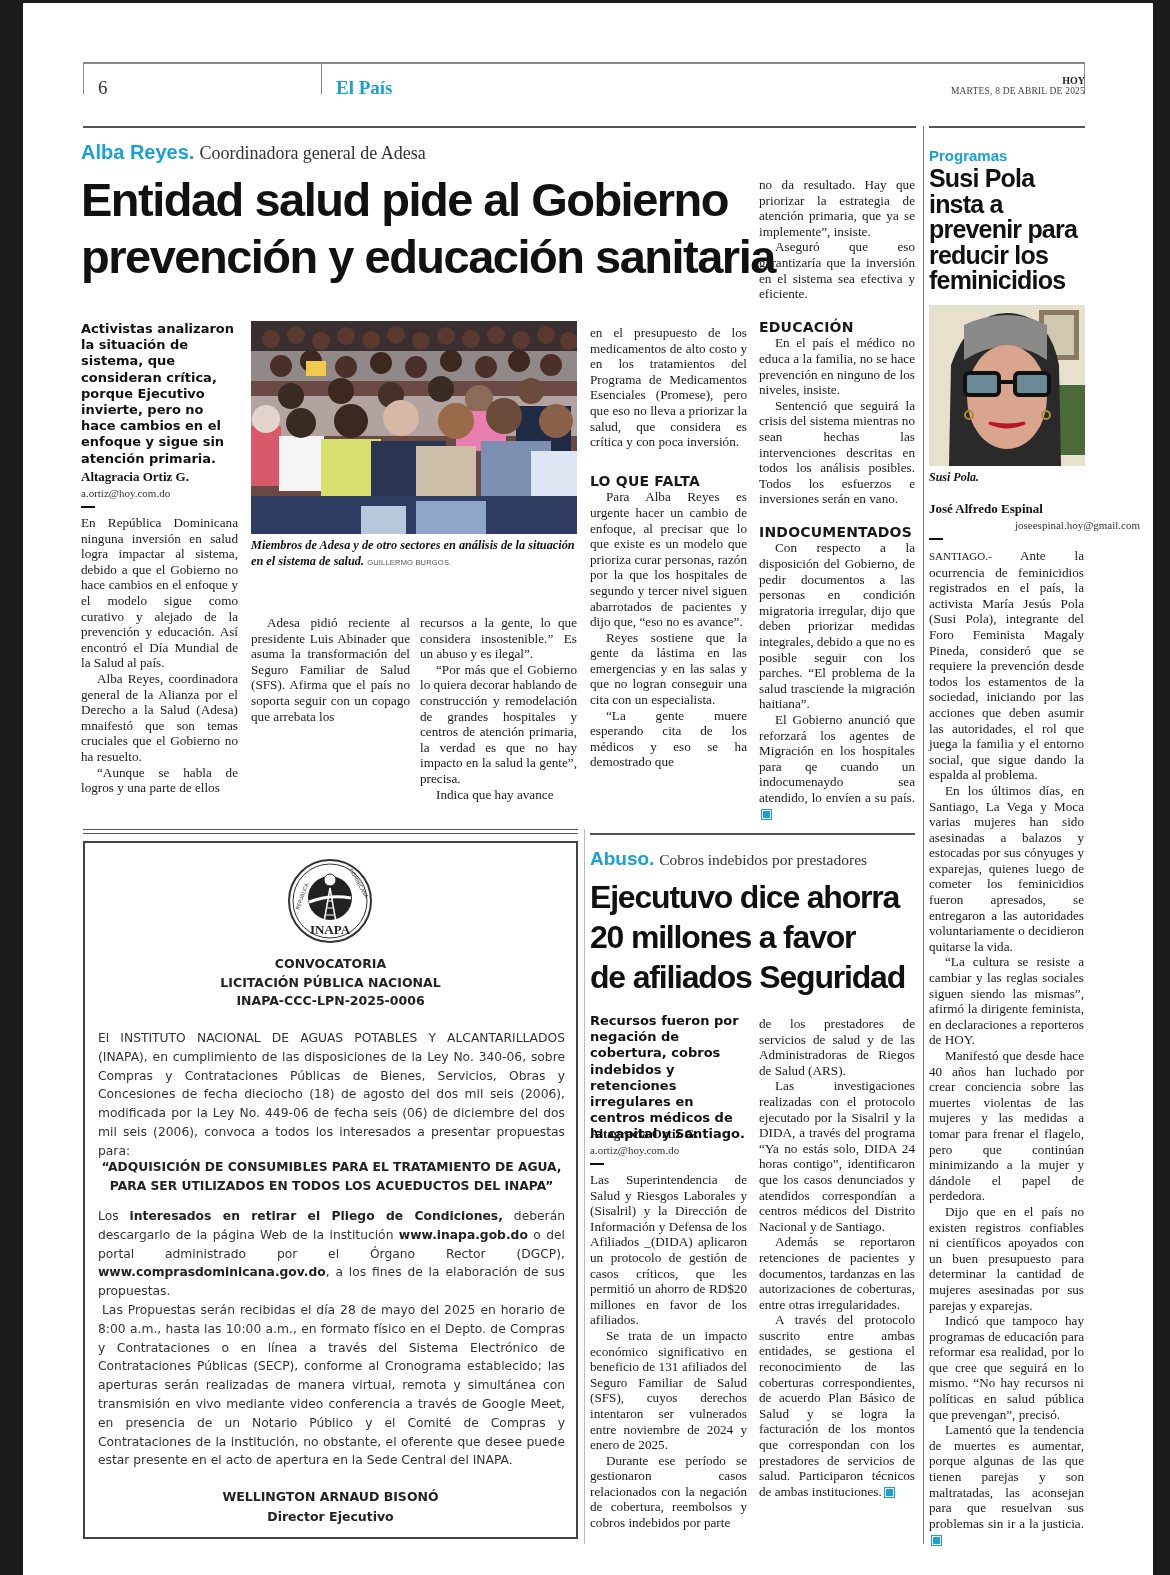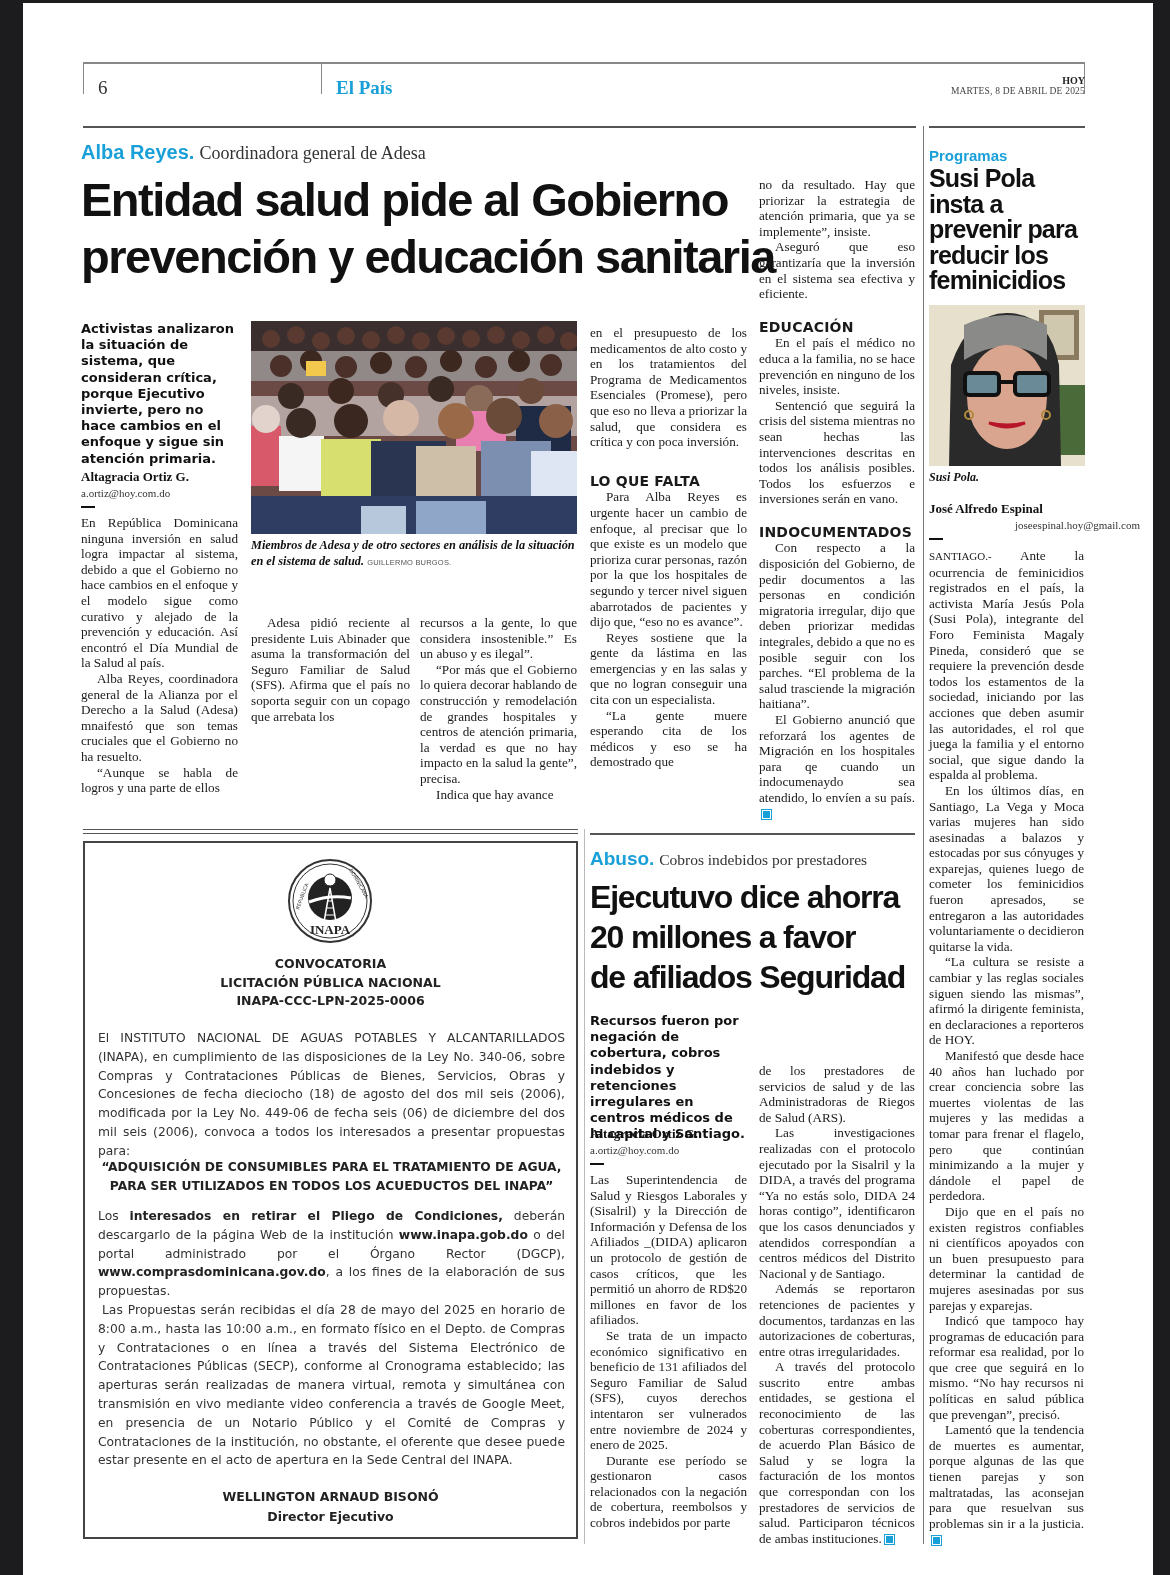--- a/index.html
+++ b/index.html
@@ -248,21 +248,21 @@
   <div class="abs summary" style="left:567px; top:1010px; width:160px;">Recursos fueron por negación de cobertura, cobros indebidos y retenciones irregulares en centros médicos de la capital y Santiago.</div>
   <div class="abs byline" style="left:567px; top:1123px;">Altagracia Ortiz G.</div>
   <div class="abs email" style="left:567px; top:1141px;">a.ortiz@hoy.com.do</div>
   <div class="abs dash" style="left:567px; top:1160px;"></div>
 
   <div class="col" style="left:567px; top:1169px; width:157px;">
     <p class="noind">Las Superintendencia de Salud y Riesgos Laborales y (Sisalril) y la Dirección de Información y Defensa de los Afiliados _(DIDA) aplicaron un protocolo de gestión de casos críticos, que les permitió un ahorro de RD$20 millones en favor de los afiliados.</p>
     <p>Se trata de un impacto económico significativo en beneficio de 131 afiliados del Seguro Familiar de Salud (SFS), cuyos derechos intentaron ser vulnerados entre noviembre de 2024 y enero de 2025.</p>
     <p>Durante ese período se gestionaron casos relacionados con la negación de cobertura, reembolsos y cobros indebidos por parte</p>
   </div>
-  <div class="col" style="left:736px; top:1013px; width:156px;margin-top:47px;">
+  <div class="col" style="left:736px; top:1013px; width:156px;">
     <p class="noind">de los prestadores de servicios de salud y de las Administradoras de Riegos de Salud (ARS).</p>
     <p>Las investigaciones realizadas con el protocolo ejecutado por la Sisalril y la DIDA, a través del programa “Ya no estás solo, DIDA 24 horas contigo”, identificaron que los casos denunciados y atendidos correspondían a centros médicos del Distrito Nacional y de Santiago.</p>
     <p>Además se reportaron retenciones de pacientes y documentos, tardanzas en las autorizaciones de coberturas, entre otras irregularidades.</p>
     <p><span>A través del protocolo suscrito entre ambas entidades, se gestiona el reconocimiento de las coberturas correspondientes, de acuerdo Plan Básico de Salud y se logra la facturación de los montos que correspondan con los prestadores de servicios de salud. Participaron técnicos de ambas instituciones.</span><span class="end-mark"></span></p>
   </div>
 
   <div class="ad">
     <svg class="abs" style="left:202px; top:15px;" width="86" height="86" viewBox="0 0 86 86">
       <circle cx="43" cy="43" r="41" fill="#fff" stroke="#333" stroke-width="2"></circle>
       <circle cx="43" cy="43" r="37" fill="none" stroke="#333" stroke-width="1"></circle>

